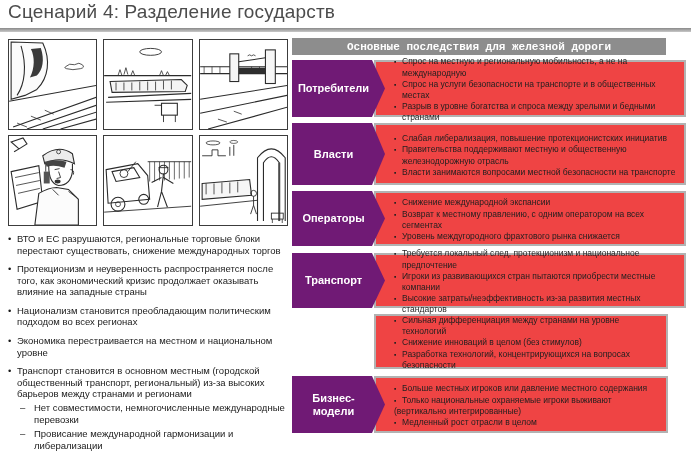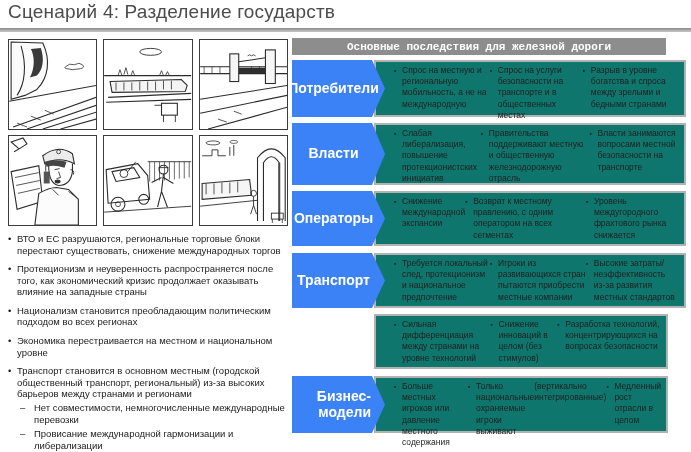--- a/index.html
+++ b/index.html
@@ -35,30 +35,30 @@
   .lb-sub .lb-marker{flex:0 0 14px;}
   
   .right-panel{position:absolute;left:292px;top:38px;width:394px;height:397px;}
   .rp-header{
     position:absolute;left:0;top:0;width:374px;height:17px;background:#8d8d8d;
     color:#fff;font-weight:bold;font-size:11px;
     display:flex;align-items:center;justify-content:center;white-space:nowrap;font-family:Liberation Mono, monospace;
   }
   .c-row{position:absolute;left:0;}
   .c-label{
-    position:absolute;left:0;top:0;bottom:0;width:93px;background:#3b82f6;
+    position:absolute;left:0;top:0;bottom:0;width:93px;background:#701a75;
     clip-path:polygon(0 0,80px 0,100% 50%,80px 100%,0 100%);
-    color:#fff;font-weight:bold;font-size:14px;line-height:1.1;
-    display:flex;align-items:center;justify-content:center;text-align:right;
+    color:#fff;font-weight:bold;font-size:11px;line-height:1.1;
+    display:flex;align-items:center;justify-content:center;text-align:center;
     padding:0 14px 0 4px;box-sizing:border-box;z-index:2;
   }
   .c-box{
-    position:absolute;left:82px;right:0;top:0;bottom:0;background:#0f766e;
+    position:absolute;left:82px;right:0;top:0;bottom:0;background:#ef4444;
     border:2px solid #b2b2b2;box-sizing:border-box;
-    display:flex;flex-direction:row;justify-content:center;
+    display:flex;flex-direction:column;justify-content:center;
     padding:3px 5px 0 18px;
   }
   .rb-item{display:flex;font-size:8.5px;line-height:1.32;color:#1f1f1f;margin:0;}
   .rb-marker{flex:0 0 8px;font-size:6.5px;line-height:1.75;}
   .rb-cont .rb-text{padding-left:0;}
 </style>
 </head>
 <body>
 
 <div id="page">

